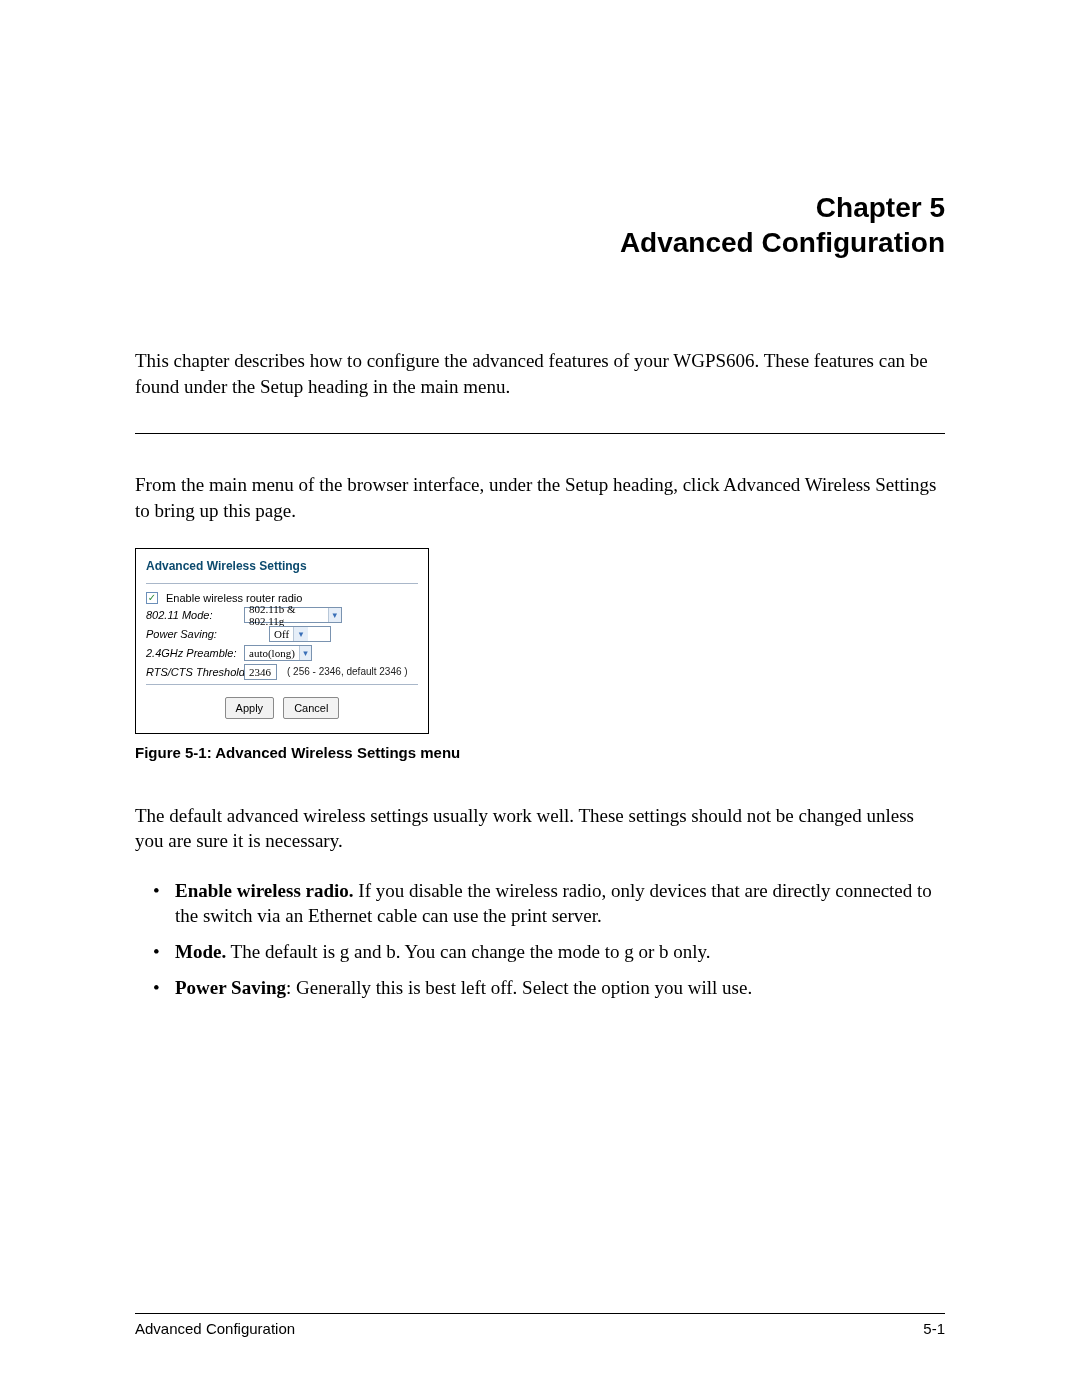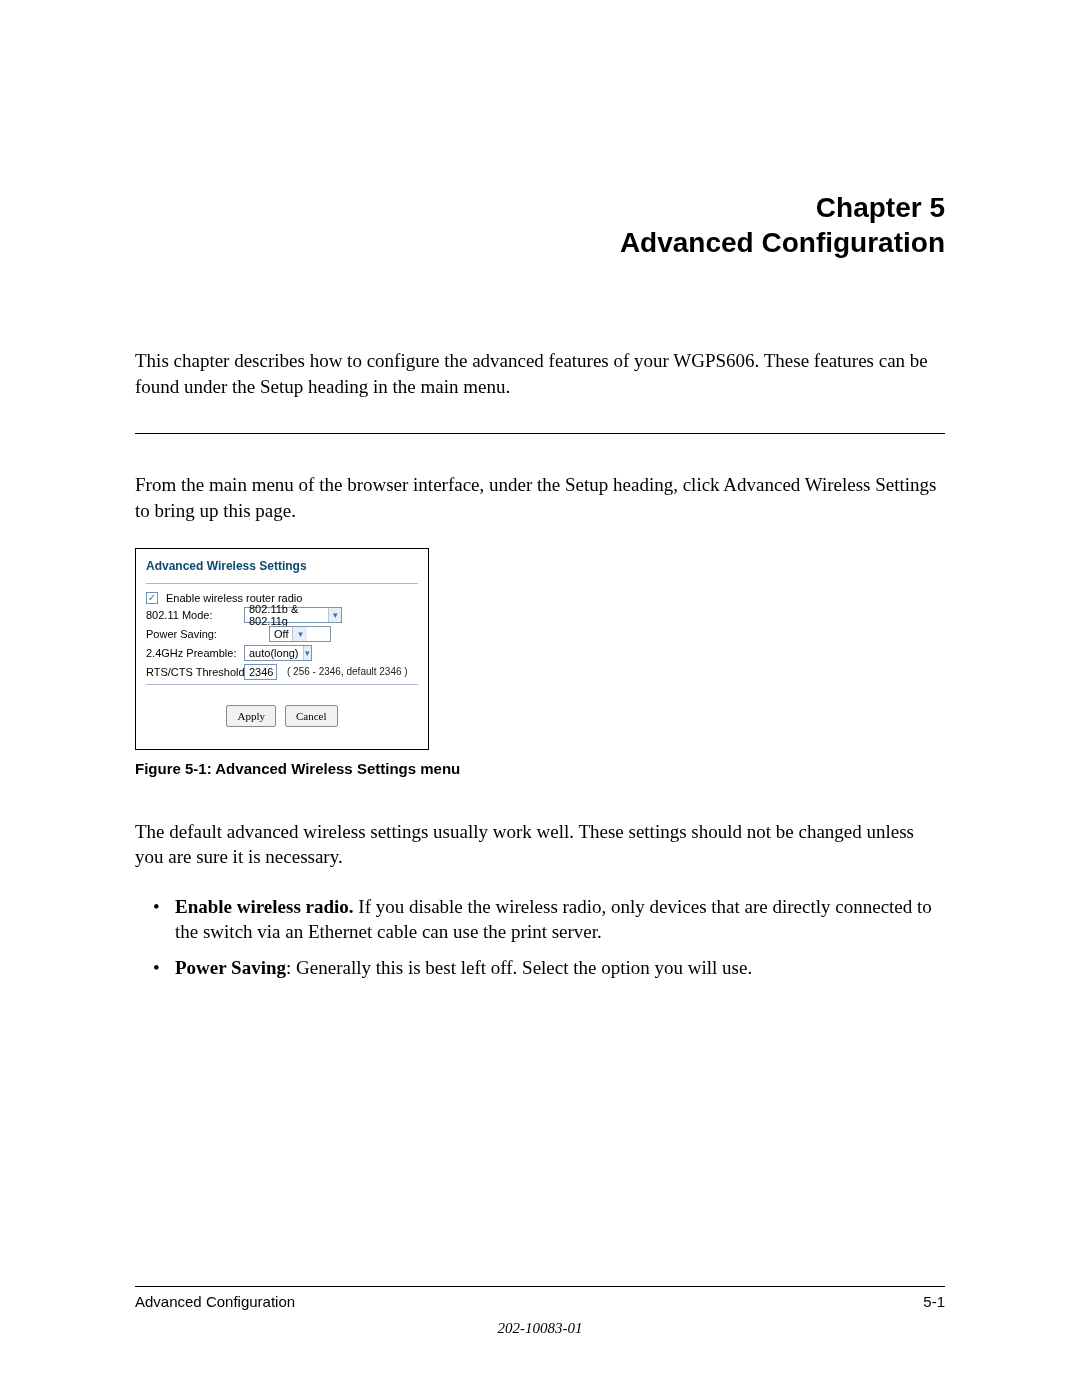--- a/index.html
+++ b/index.html
@@ -68,29 +68,30 @@
   }
   .screenshot .row {
     display: flex;
     align-items: center;
     margin: 3px 0;
     gap: 4px;
   }
   .screenshot .row .label {
     width: 94px;
     white-space: nowrap;
+    font-style: italic;
   }
   .faux-select, .faux-input {
     display: inline-flex;
     align-items: center;
     border: 1px solid #7a93b0;
     background: #fff;
     height: 16px;
     font-size: 11px;
-    font-family: Liberation Sans, sans-serif;
+    font-family: Liberation Serif, serif;
     box-sizing: border-box;
   }
   .faux-select .value {
     padding: 0 4px;
     height: 100%;
     display: flex;
     align-items: center;
   }
   .faux-select .chev {
     width: 14px;
@@ -119,24 +120,24 @@
     text-align: center;
     margin-top: 12px;
   }
   .faux-btn {
     display: inline-flex;
     align-items: center;
     justify-content: center;
     border: 1px solid #8a8a8a;
     background: #f2f2f2;
     font-size: 11px;
-    font-family: Liberation Serif, serif;
+    font-family: Liberation Sans, sans-serif;
     padding: 1px 10px;
     height: 18px;
-    margin: 8px 3px;
+    margin: 0 3px;
     border-radius: 2px;
   }
   .checkbox {
     display: inline-block;
     width: 12px;
     height: 12px;
     border: 1px solid #6b8fb9;
     background: #fff;
     color: #2e8b3a;
     font-size: 10px;
@@ -260,26 +261,28 @@
 
   <div class="fig-caption">Figure 5-1:  Advanced Wireless Settings menu</div>
 
   <p class="para">The default advanced wireless settings usually work well. These settings should not be changed unless you are sure it is necessary.</p>
 
   <ul class="bullets">
     <li>
       <b>Enable wireless radio.</b><span> If you disable the wireless radio, only devices that are directly connected to the switch via an Ethernet cable can use the print server.</span>
     </li>
     <li>
+      <b>Mode.</b><span> The default is g and b. You can change the mode to g or b only.</span>
+    </li>
+    <li>
       <b>Power Saving</b><span>: Generally this is best left off. Select the option you will use.</span>
     </li>
   </ul>
 
   <div class="footer">
     <hr class="footer-rule">
     <div class="footer-line">
       <span>Advanced Configuration</span>
       <span>5-1</span>
     </div>
-    <div class="doc-id">202-10083-01</div>
   </div>
 
 </div>
 
 </body></html>

